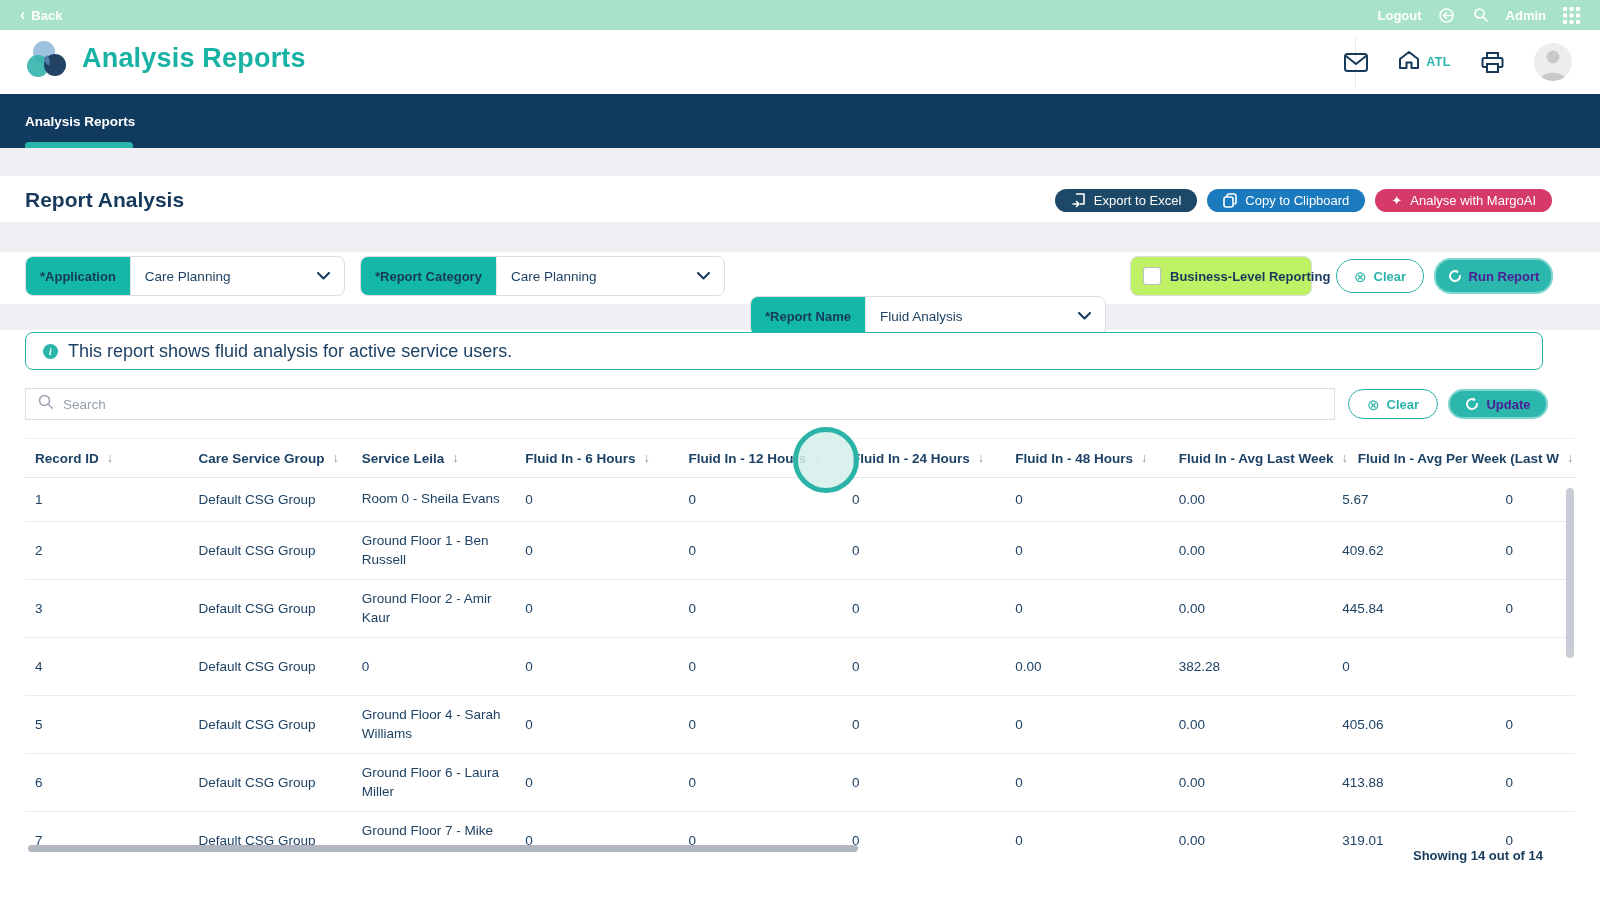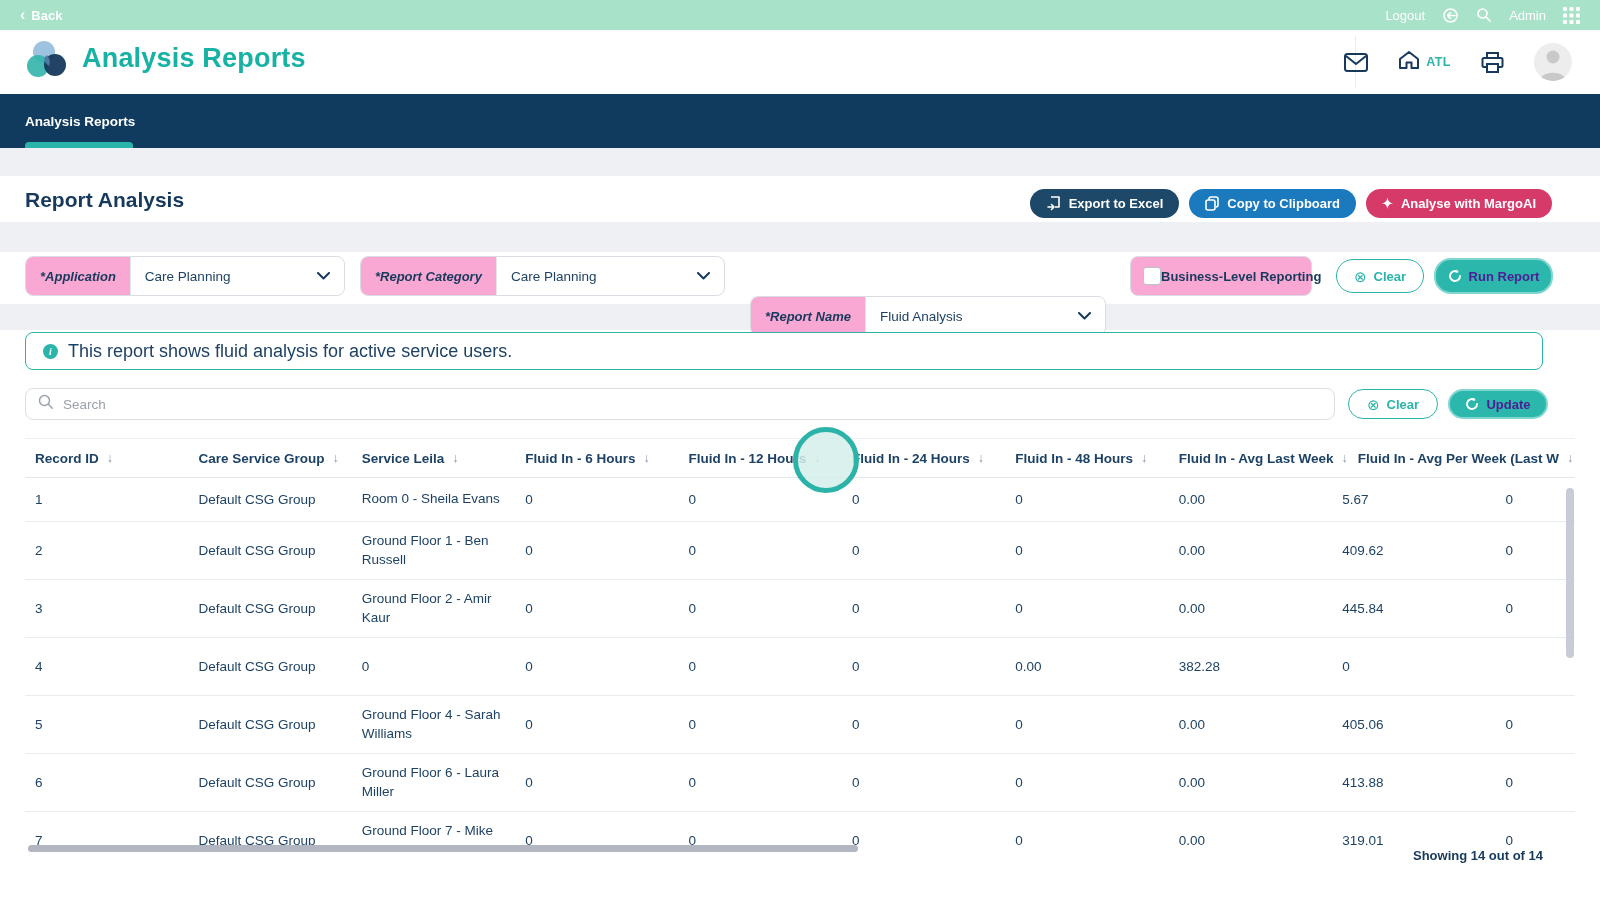--- a/index.html
+++ b/index.html
@@ -10,21 +10,21 @@
   }
 
   
   .topbar { position:absolute; left:0; top:0; width:1600px; height:30px;
     background:#a7e2c9; display:flex; align-items:center; justify-content:space-between;
     padding:0 20px; }
   .back-link { display:flex; align-items:center; gap:6px; color:#ffffff;
     font-size:13px; font-weight:700; cursor:pointer; }
   .back-chev { font-size:16px; line-height:1; }
   .topbar-right { display:flex; align-items:center; gap:16px; color:#ffffff; }
-  .topbar-right .t-label { font-size:13px; font-weight:400; }
+  .topbar-right .t-label { font-size:13px; font-weight:700; }
   .t-icon { width:18px; height:18px; display:flex; align-items:center; justify-content:center; }
   .t-icon svg { display:block; }
 
   
   .header { position:absolute; left:0; top:30px; width:1600px; height:64px; background:#ffffff; }
   .logo { position:absolute; left:25px; top:8px; width:46px; height:46px; }
   .app-title { position:absolute; left:82px; top:13px; font-size:27px; font-weight:700;
     color:#18b2a4; letter-spacing:0.2px; }
   .header-divider { position:absolute; left:1355px; top:6px; width:1px; height:52px; background:#e9ecef; }
   .header-icons { position:absolute; right:28px; top:0; height:64px; display:flex;
@@ -43,45 +43,45 @@
 
   .band { position:absolute; left:0; width:1600px; background:#eef0f3; }
   .band1 { top:148px; height:28px; }
   .band2 { top:222px; height:30px; }
   .band3 { top:304px; height:26px; }
 
   
   .page-title { position:absolute; left:25px; top:188px; font-size:21px; font-weight:700;
     color:#16395c; }
   .action-buttons { position:absolute; right:48px; top:189px; display:flex; gap:10px; }
-  .btn { display:flex; align-items:center; gap:8px; height:29px; padding:0 16px;
-    border-radius:15px; color:#ffffff; font-size:13px; font-weight:700; cursor:pointer;
+  .btn { display:flex; align-items:center; gap:8px; height:23px; padding:0 16px;
+    border-radius:15px; color:#ffffff; font-size:13px; font-weight:400; cursor:pointer;
     border:none; white-space:nowrap; }
   .btn svg { display:block; }
   .btn-export { background:#1d4868; }
   .btn-copy { background:#1b79bd; }
   .btn-margoai { background:#d63a69; }
   .sparkle { font-size:13px; line-height:1; }
 
   
   .filter-group { position:absolute; top:256px; height:40px; background:#ffffff;
     border:1px solid #d9dde3; border-radius:8px; display:flex; align-items:stretch;
     overflow:hidden; }
-  .fg-label { background:#f9a8d4; display:flex; align-items:center; padding:0 14px;
+  .fg-label { background:#14b8a6; display:flex; align-items:center; padding:0 14px;
     font-size:13px; font-weight:700; color:#16395c; border-right:1px solid #e3e7eb;
-    white-space:nowrap;font-style:italic; }
+    white-space:nowrap; }
   .fg-value { display:flex; align-items:center; padding:0 14px; font-size:13.5px;
     color:#1e4264; flex:1; white-space:nowrap; }
   .fg-chevron { display:flex; align-items:center; padding-right:14px; }
   .g-application { left:25px; width:320px; }
   .g-category { left:360px; width:365px; }
   .g-name { left:750px; width:356px;margin-top:40px; }
   .checkbox-group { position:absolute; left:1130px; top:256px; width:182px; height:40px;
-    background:#f9a8d4; border:1px solid #d9dde3; border-radius:8px; display:flex;
-    align-items:center; padding:0 12px; }
+    background:#bef264; border:1px solid #d9dde3; border-radius:8px; display:flex;
+    align-items:center; gap:9px; padding:0 12px; }
   .checkbox { width:18px; height:18px; border:1.5px solid #b9c2cc; border-radius:3px;
     background:#ffffff; cursor:pointer; flex:0 0 auto; }
   .checkbox-label { font-size:13px; font-weight:700; color:#16395c; white-space:nowrap; }
 
   .btn-outline-teal { display:flex; align-items:center; justify-content:center; gap:7px;
     border:1px solid #2ab4aa; border-radius:17px; color:#2ab4aa; background:#ffffff;
     font-size:13px; font-weight:700; cursor:pointer; }
   .btn-teal { display:flex; align-items:center; justify-content:center; gap:7px;
     border:2px solid #7fd6cf; border-radius:17px; color:#4c1d95; background:#2cb7ad;
     font-size:13px; font-weight:700; cursor:pointer; }
@@ -93,21 +93,21 @@
   .info-banner { position:absolute; left:25px; top:332px; width:1518px; height:38px;
     border:1.5px solid #2ab4aa; border-radius:8px; background:#ffffff; display:flex;
     align-items:center; gap:10px; padding:0 17px; }
   .info-icon { width:15px; height:15px; border-radius:50%; background:#2ab4aa; color:#ffffff;
     font-size:10px; font-weight:700; display:flex; align-items:center; justify-content:center;
     font-family:"Liberation Serif", serif; font-style:italic; flex:0 0 auto; }
   .info-text { font-size:18px; color:#1e4264; }
 
   
   .search-box { position:absolute; left:25px; top:388px; width:1310px; height:32px;
-    border:1px solid #dcdfe4; border-radius:8px; background:#ffffff; display:flex;
+    border:1px solid #dcdfe4; border-radius:0; background:#ffffff; display:flex;
     align-items:center; gap:9px; padding:0 12px; }
   .search-box input { border:none; outline:none; flex:1; font-size:13.5px;
     font-family:"Liberation Sans", sans-serif; color:#1e4264; background:transparent; }
   .search-box input::placeholder { color:#98a1ac; }
   .s-clear { position:absolute; left:1348px; top:389px; width:90px; height:30px; }
   .s-update { position:absolute; left:1448px; top:389px; width:100px; height:30px; }
 
   
   .table-wrap { position:absolute; left:25px; top:438px; width:1550px; height:414px;
     overflow:hidden; background:#ffffff; }

